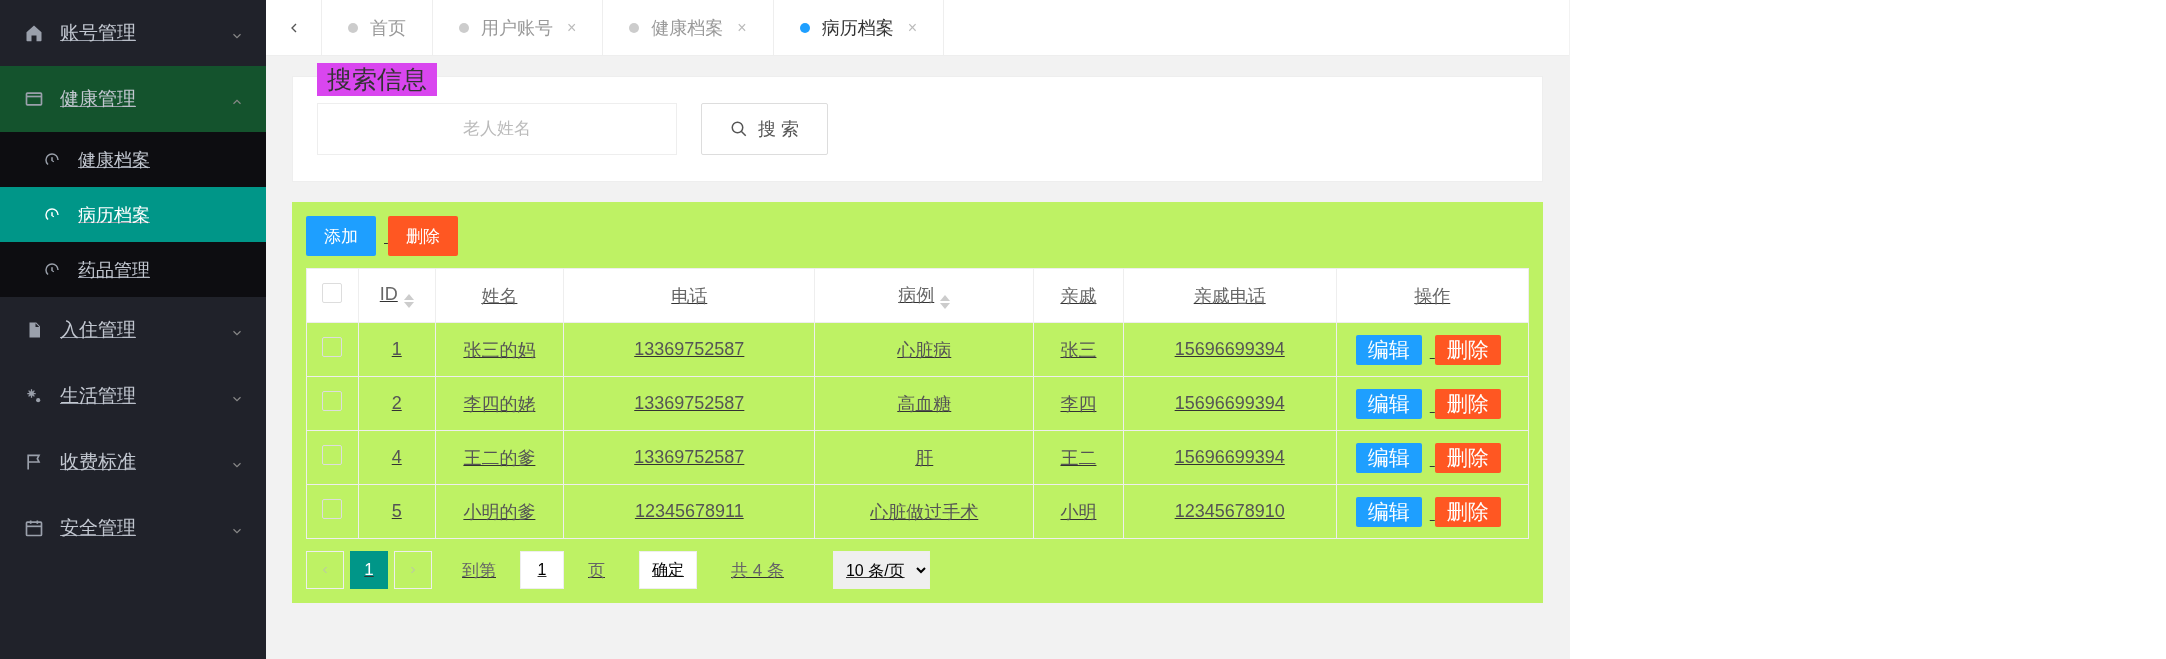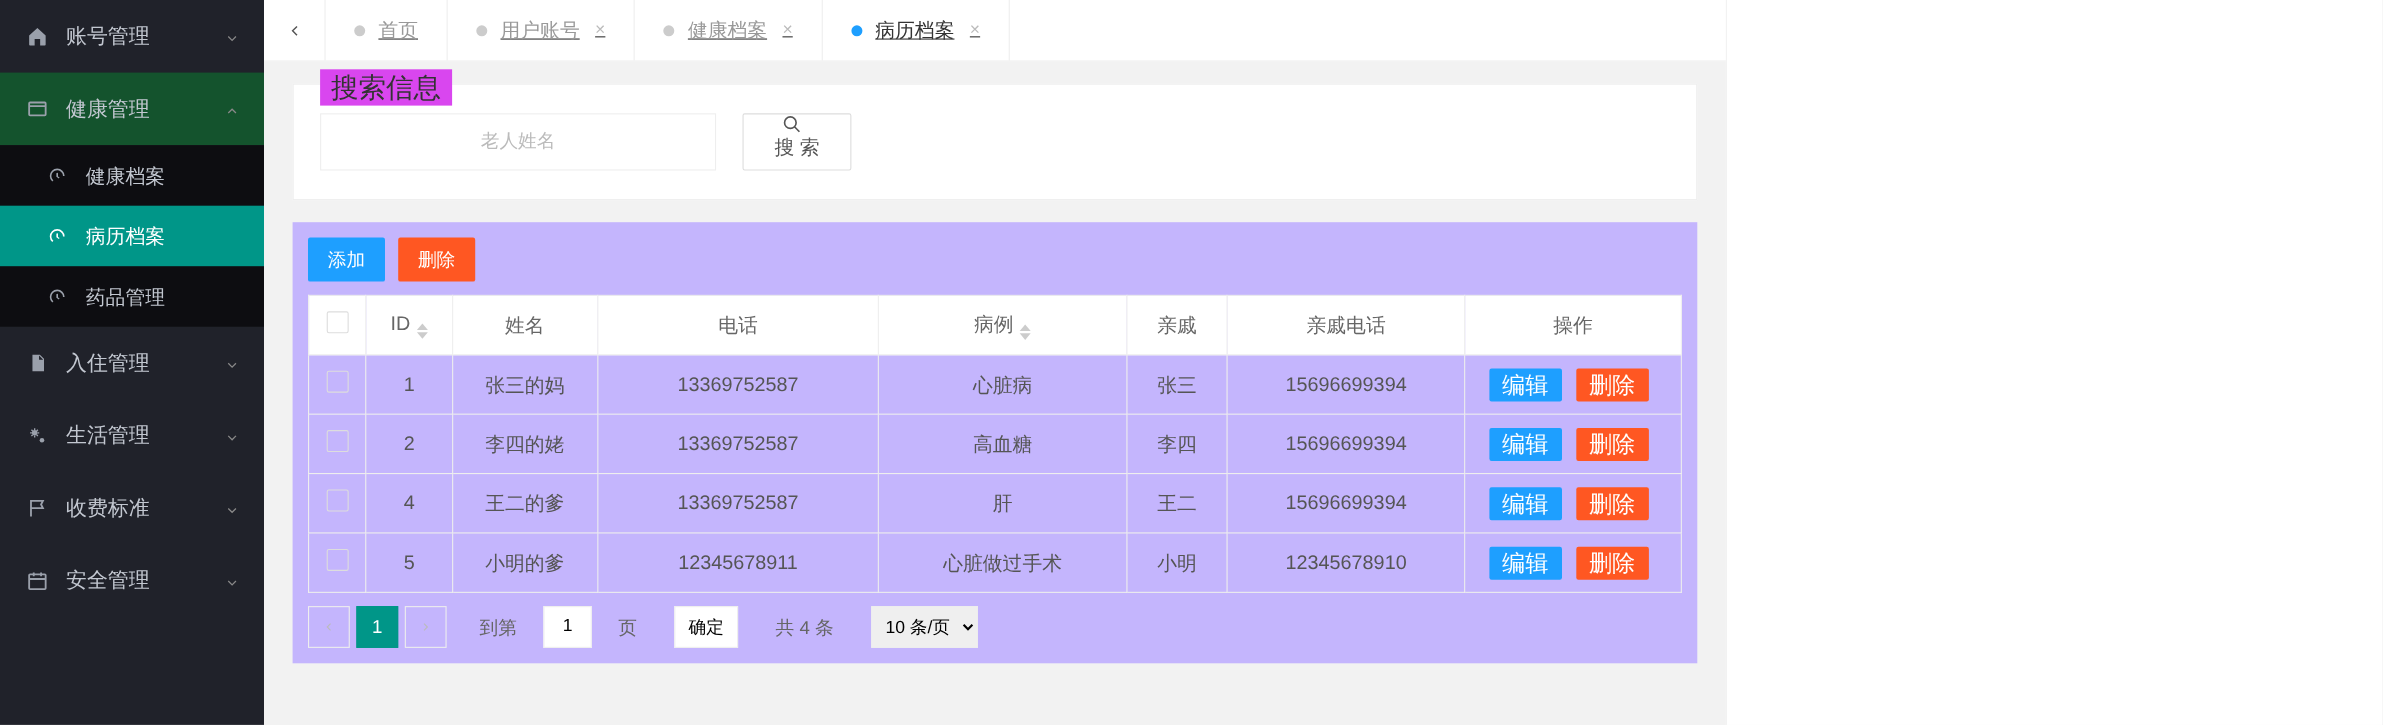--- a/index.html
+++ b/index.html
@@ -8,24 +8,25 @@
   font-size: 14px;
   color: #333;
   background: #f2f2f2;
   display: flex;
   width: 2166px;
   height: 659px;
   overflow: hidden;
 }
 
 .sidebar {
-  width: 240px;
+  width: 266px;
   background: #20222a;
   color: #9aa0ab;
   flex-shrink: 0;
+  text-decoration: underline;
 }
 .side-item {
   display: flex;
   align-items: center;
   justify-content: space-between;
   padding: 0 22px;
   height: 66px;
   cursor: pointer;
   color: #c2c7d0;
   font-size: 19px;
@@ -54,21 +55,20 @@
   flex-direction: column;
   background: #f2f2f2;
 }
 
 .tabs {
   background: #fff;
   display: flex;
   align-items: stretch;
   height: 56px;
   border-bottom: 1px solid #eee;
-  text-decoration: underline;
 }
 .tab-back {
   width: 56px;
   display:flex; align-items:center; justify-content:center;
   border-right: 1px solid #eee;
   cursor:pointer;
 }
 .tab {
   display:flex; align-items:center;
   padding: 0 26px;
@@ -114,29 +114,29 @@
 .search-btn {
   height:52px;
   border:1px solid #ddd;
   background:#fff;
   padding:0 28px;
   display:flex; align-items:center;
   cursor:pointer;
   font-size:18px;
   color:#555;
   border-radius:2px;
-  flex-direction:column;
 }
 .search-btn .icon { margin-right:10px; display:inline-flex; }
 
 
 .table-panel {
-  background:#c4b5fd;
+  background:#bef264;
   margin-top: 20px;
   padding: 14px 14px 14px 14px;
+  text-decoration: underline;
 }
 .toolbar { margin-bottom: 12px; }
 .btn {
   display:inline-flex; align-items:center; justify-content:center;
   height:40px; padding:0 18px;
   border:none; border-radius:2px;
   color:#fff; font-size:17px;
   cursor:pointer;
   margin-right:8px;
 }
@@ -453,21 +453,21 @@
         <div class="pg-btn">
             <svg width="12" height="12" viewBox="0 0 24 24" fill="none" stroke="#bbb" stroke-width="2">
               <polyline points="9 18 15 12 9 6"></polyline>
             </svg>
           </div>
         <span class="pg-text">到第</span>
         <input class="pg-input" value="1" style="">
         <span class="pg-text">页</span>
         <button class="pg-confirm"><span>确定</span></button>
         <span class="pg-text">共 4 条</span>
-        <select style="margin-left:10px">
+        <select style="margin-left:25px">
           <option>10 条/页</option>
         </select>
       </div>
     </div>
 
   </div>
 </div>
 
 <div class="right-blank"></div>
 

